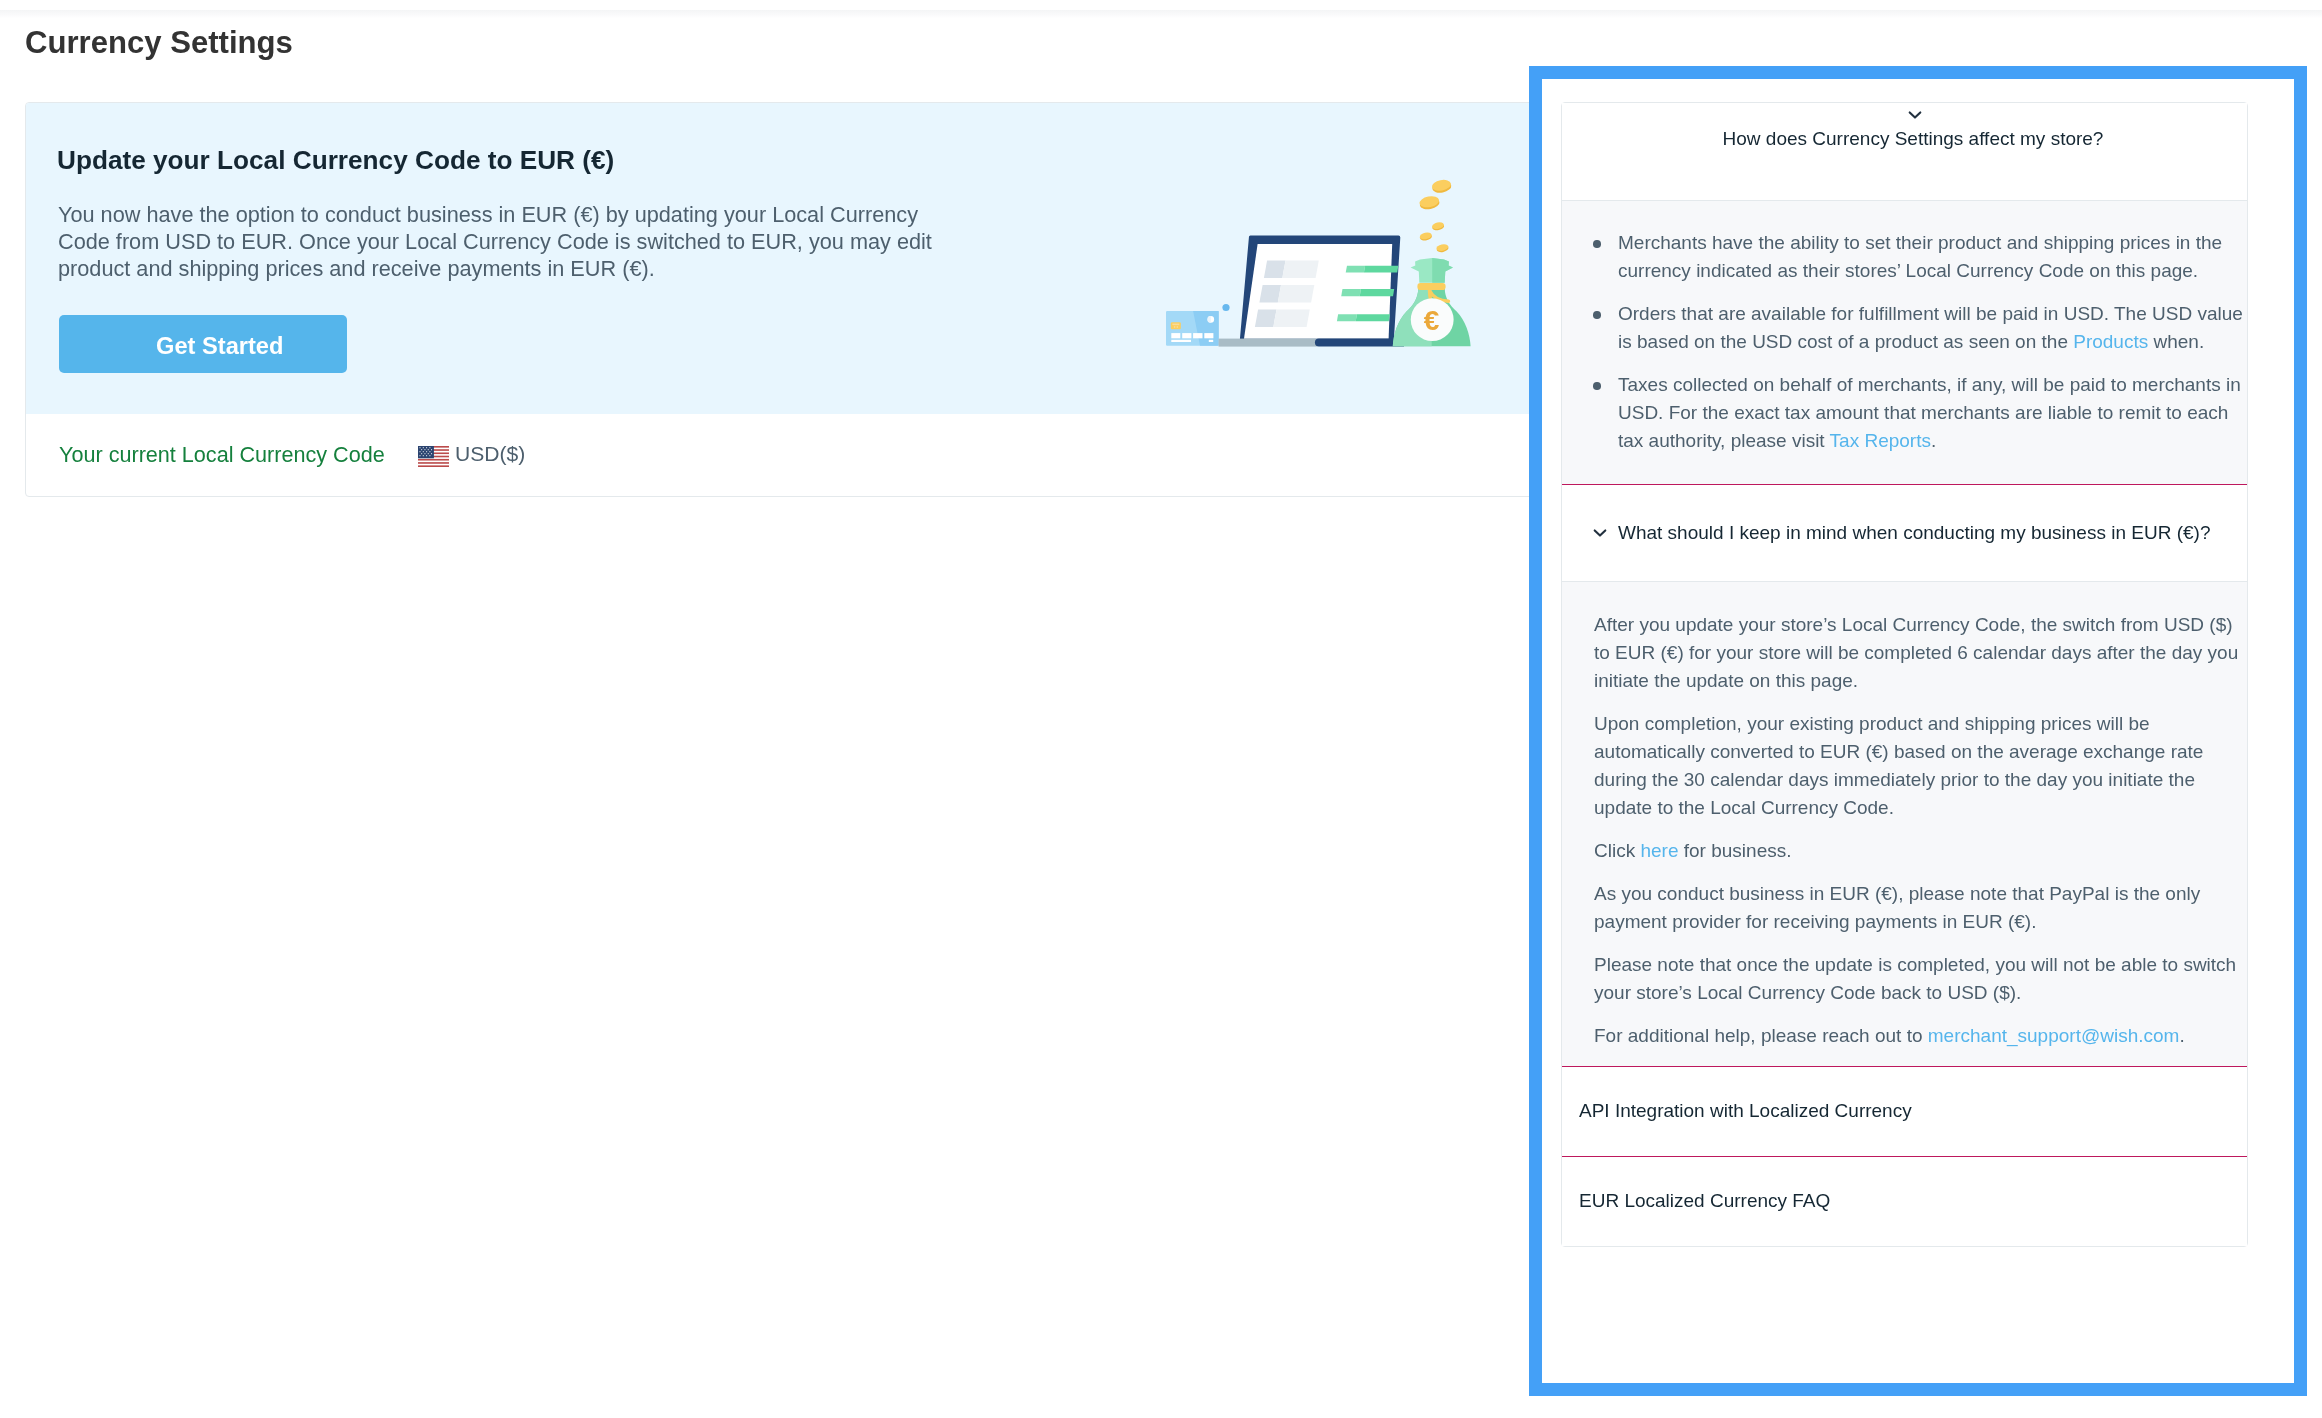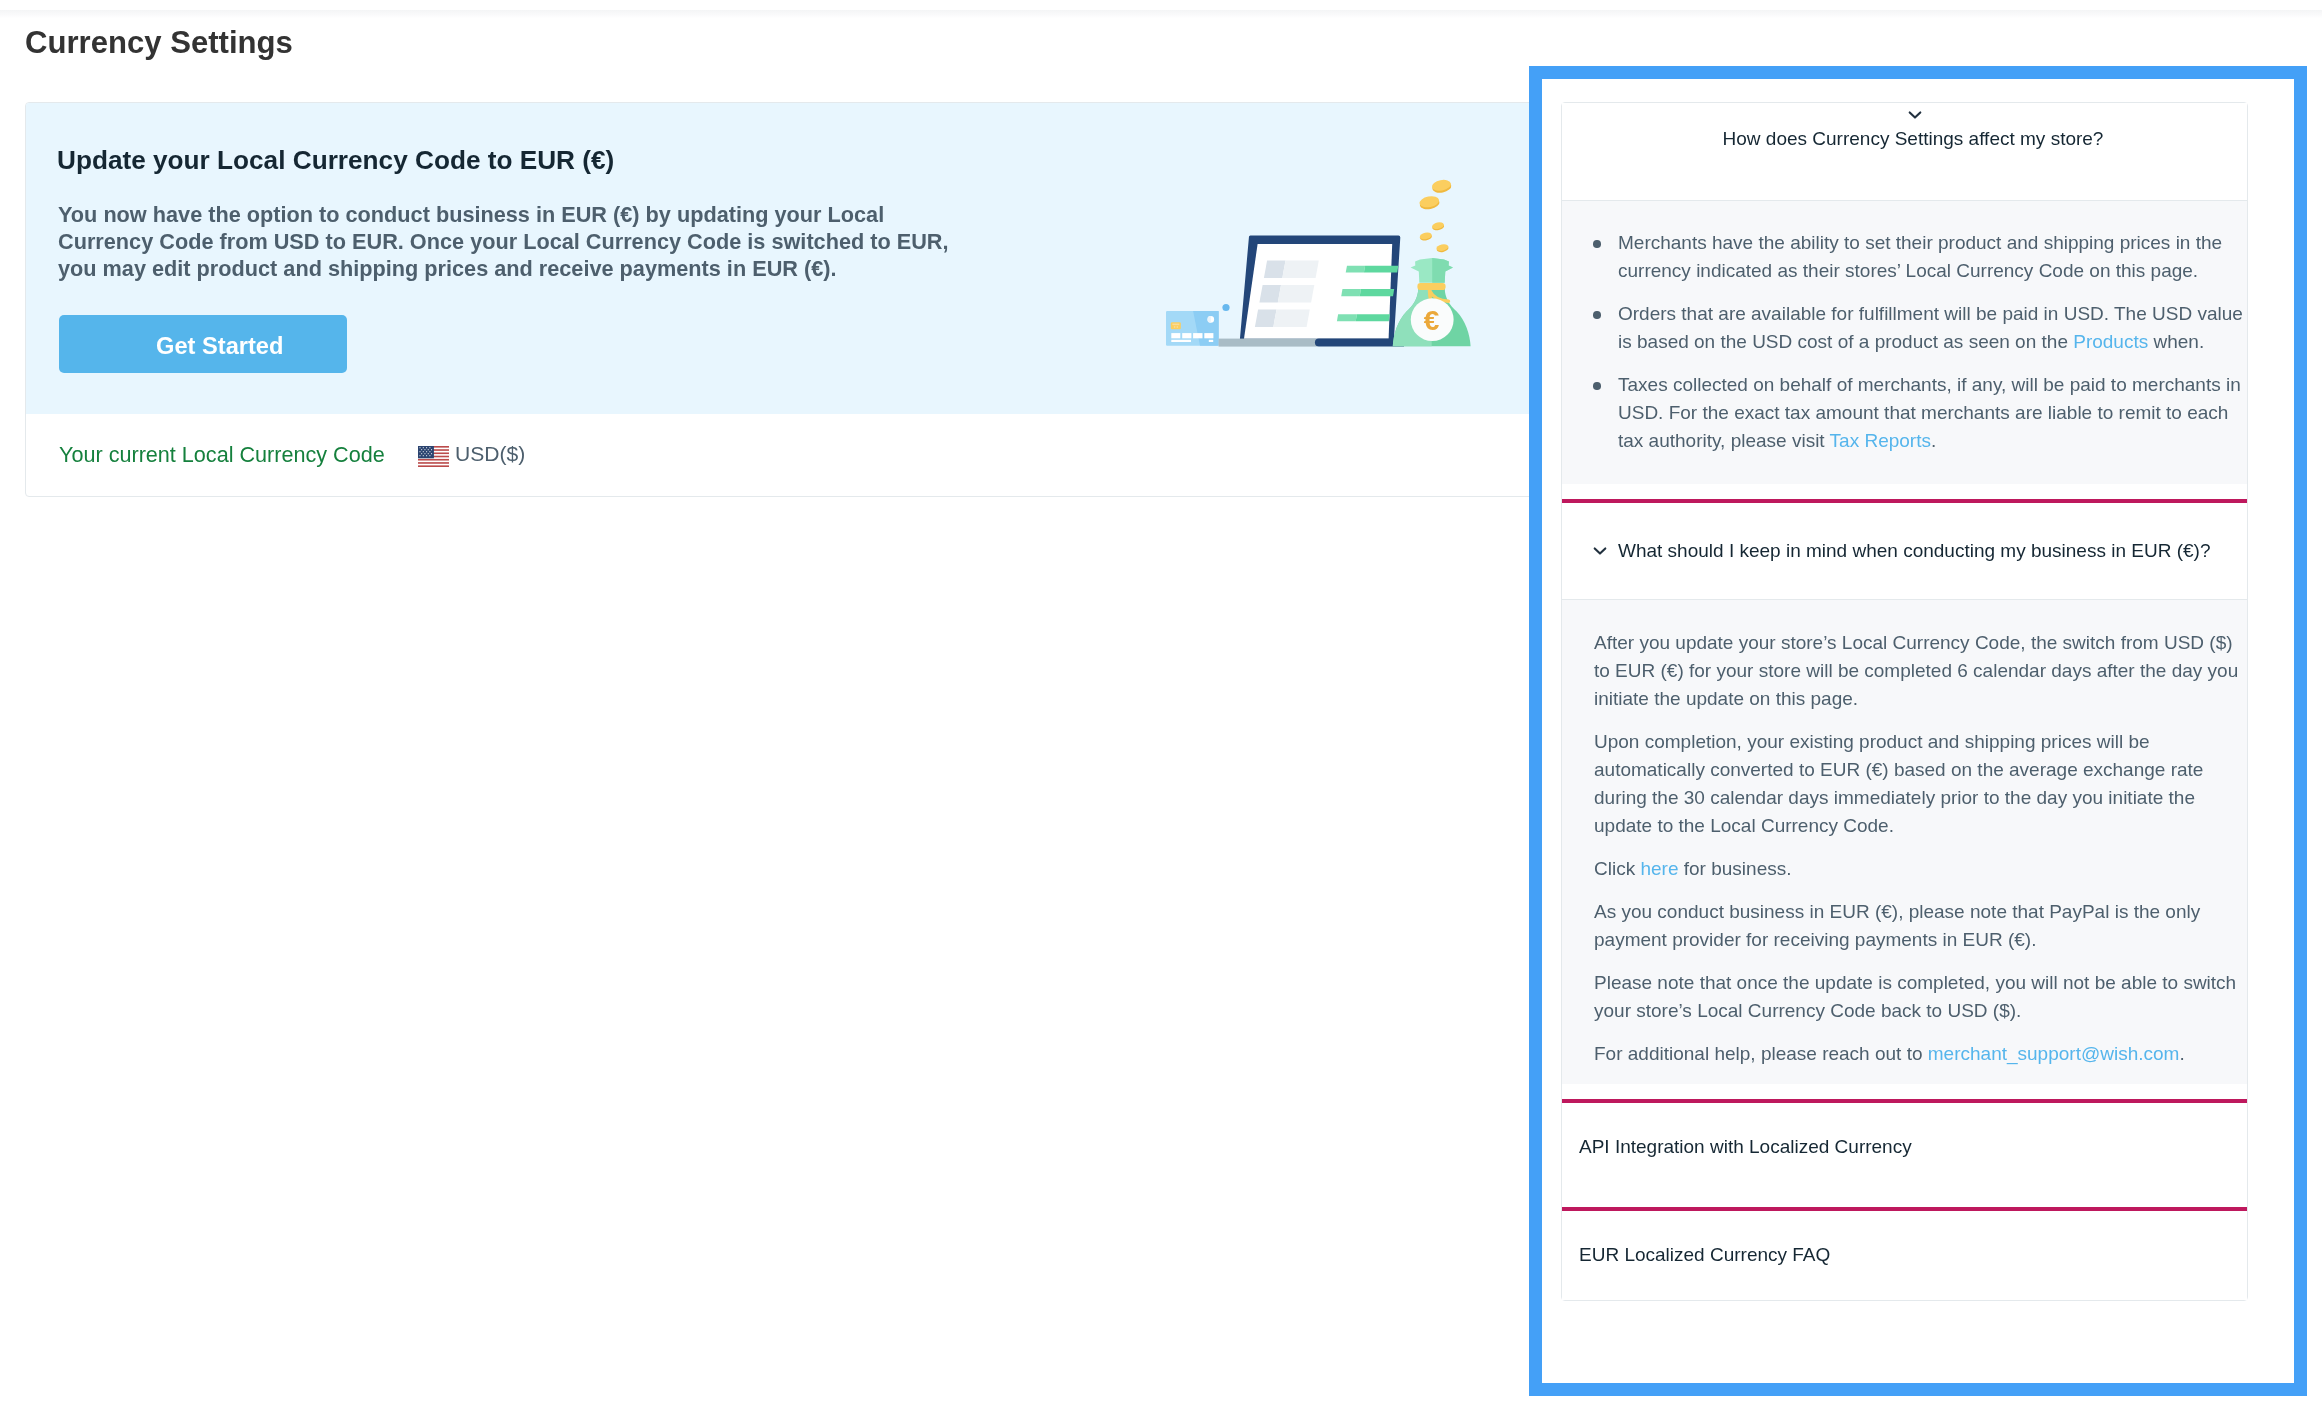--- a/index.html
+++ b/index.html
@@ -16,21 +16,21 @@
               font-weight:700;color:#333333;white-space:nowrap;margin:0;}
 
   
   .left-card{position:absolute;left:25px;top:102px;width:1712px;height:395px;
              border:1px solid #e4e9ec;border-radius:4px;background:#fff;
              box-sizing:border-box;overflow:hidden;}
   .banner{position:absolute;left:0;top:0;right:0;height:310.5px;background:#e8f6fe;}
   .banner-title{position:absolute;left:31px;top:42px;font-size:26.2px;line-height:31px;
                 font-weight:700;color:#152733;white-space:nowrap;}
   .banner-body{position:absolute;left:32px;top:97.5px;width:900px;font-size:21.7px;
-               line-height:27.2px;color:#4d5f6d;font-weight:700;}
+               line-height:27.2px;color:#4d5f6d;font-weight:400;}
   .btn-get-started{position:absolute;left:33px;top:211.9px;width:287.5px;height:58.2px;
                    background:#55b5eb;border-radius:5px;border:none;cursor:pointer;
                    color:#ffffff;font-size:23.65px;font-weight:700;padding-top:5.5px;box-sizing:border-box;
                    font-family:"Liberation Sans",sans-serif;
                    display:flex;align-items:center;justify-content:center;padding-left:40px;}
   .currency-label{position:absolute;left:33px;top:338.5px;font-size:21.6px;color:#15803d;white-space:nowrap;}
   .flag-wrap{position:absolute;left:392.2px;top:342.7px;width:31.2px;height:21px;}
   .currency-value{position:absolute;left:429px;top:338.9px;font-size:21.1px;color:#4d5f6d;white-space:nowrap;}
 
   
@@ -44,21 +44,21 @@
             border:1px solid #e4e9ec;border-radius:4px;background:#fff;box-sizing:border-box;}
   .acc-head{position:relative;background:#fff;height:95.9px;box-sizing:border-box;cursor:pointer;
             display:flex;align-items:center;padding-left:17px;}
   .faq-card > div:first-child .acc-head{height:97.5px;flex-direction:column;}
   .acc-head.collapsed{height:89px;}
   .chev{width:24px;height:24px;margin-left:9px;margin-right:6px;display:flex;align-items:center;
         justify-content:center;flex:0 0 auto;}
   .acc-title{font-size:19px;color:#152733;font-weight:400;line-height:24px;}
   .acc-body{background:#f7f8fa;border-top:1px solid #e4e9ec;padding:28.4px 0 28.5px 32px;}
   .acc-body.paras{padding-top:29.1px;padding-bottom:16px;}
-  .acc-sep{border-top:4px solid #be185d;margin-top:15px;}
+  .acc-sep{border-top:1px solid #be185d;}
   .acc-body ul{margin:0;padding:0;list-style:none;width:650px;}
   .acc-body li{position:relative;padding-left:24px;font-size:19px;line-height:28px;
                color:#4d5f6d;margin-bottom:15px;}
   .acc-body li:last-child{margin-bottom:0;}
   .acc-body li:before{content:"";position:absolute;left:-0.7px;top:10.8px;width:7.5px;height:7.6px;
                       border-radius:50%;background:#4d5f6d;}
   .acc-body p{margin:0 0 15px 0;font-size:19px;line-height:28px;color:#4d5f6d;width:650px;}
   .acc-body p:last-child{margin-bottom:0;}
   a.lnk{color:#55b5ec;text-decoration:none;}
 </style>

